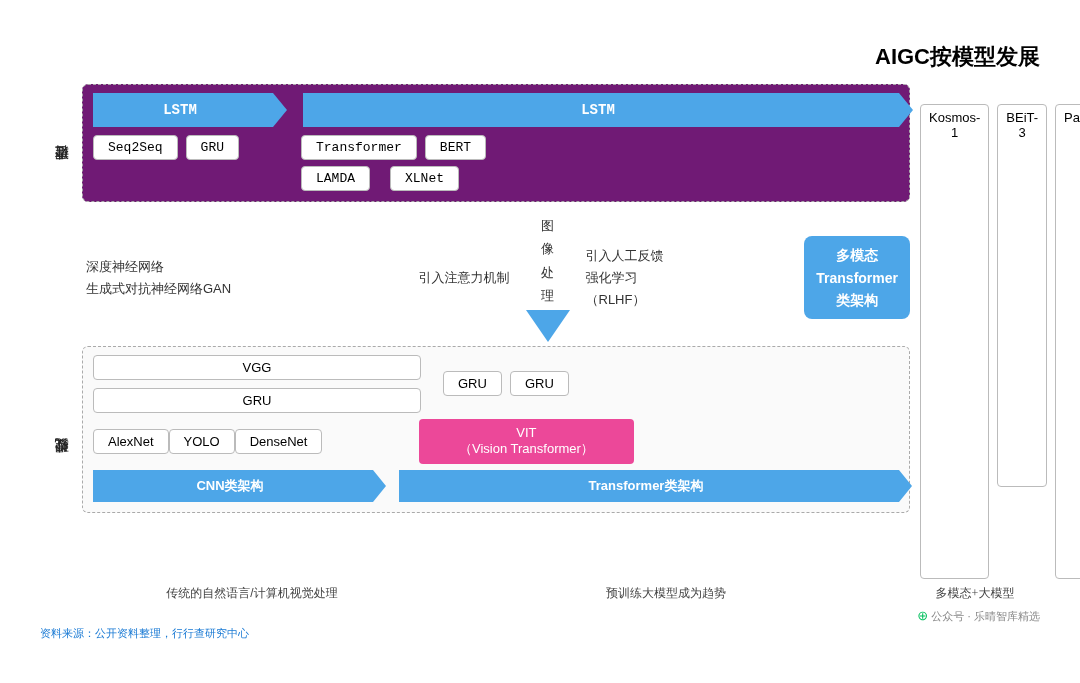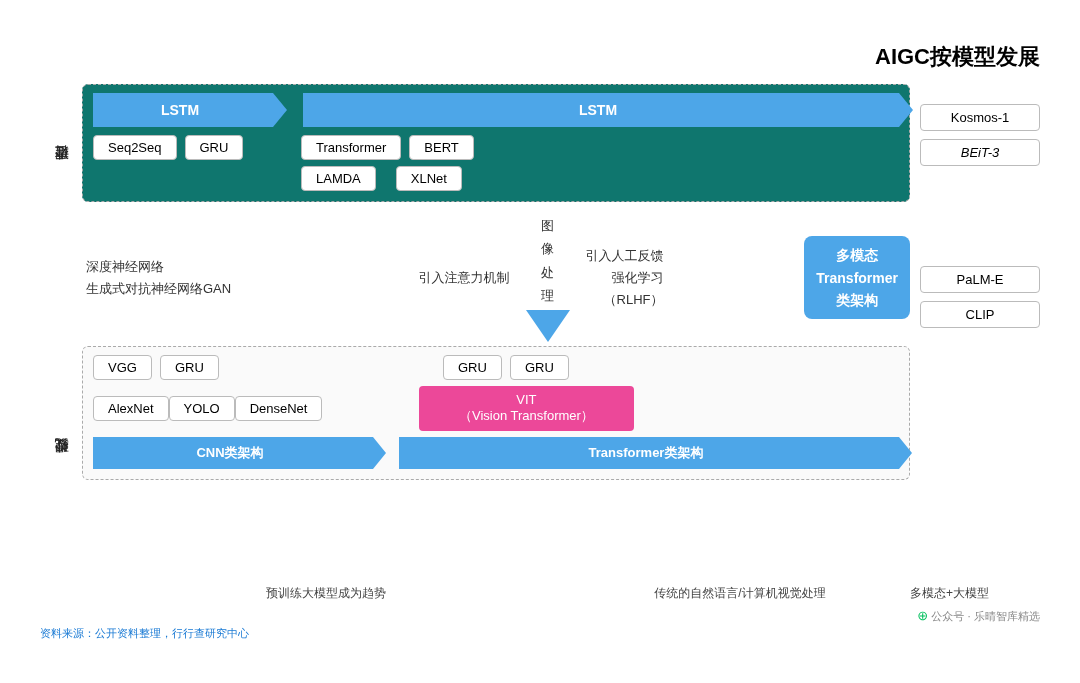--- a/index.html
+++ b/index.html
@@ -56,21 +56,22 @@
       display: flex;
       flex-direction: column;
       gap: 0;
     }
     
     .lang-section {
       border: 1.5px dashed #aaa;
       border-radius: 6px;
       padding: 8px 10px 10px 10px;
       margin-bottom: 8px;
-      background: #0f766e;
+      background: #701a75;
+      font-family: Liberation Mono, monospace;
     }
     .blue-arrow {
       background: #4da6e8;
       color: white;
       font-size: 14px;
       font-weight: bold;
       height: 34px;
       display: flex;
       align-items: center;
       justify-content: center;
@@ -183,21 +184,20 @@
       border-top: 16px solid transparent;
       border-bottom: 16px solid transparent;
       border-left: 13px solid #4da6e8;
       z-index: 2;
     }
     
     .right-col {
       width: 120px;
       flex-shrink: 0;
       display: flex;
-      flex-direction: column;
       gap: 8px;
       margin-left: 10px;
       padding-top: 20px;
     }
     .right-box {
       border: 1px solid #bbb;
       border-radius: 4px;
       background: #fff;
       font-size: 13px;
       padding: 5px 8px;
@@ -283,32 +283,32 @@
           <div class="mid-text">深度神经网络</div>
           <div class="mid-text">生成式对抗神经网络GAN</div>
         </div>
 
         <div style="flex:1; display:flex; flex-direction:row; align-items:center; justify-content:center; gap:16px;">
           <div class="mid-text">引入注意力机制</div>
           <div style="display:flex; flex-direction:column; align-items:center;">
             <div style="font-size:13px; color:#333; text-align:center; line-height:1.8;">图<br>像<br>处<br>理</div>
             <div class="down-arrow-blue"></div>
           </div>
-          <div class="mid-text" style="text-align:right; line-height:1.7;">引入人工反馈<br>强化学习<br>（RLHF）</div>
+          <div class="mid-text" style="text-align:left; line-height:1.7;">引入人工反馈<br>强化学习<br>（RLHF）</div>
         </div>
 
         <div style="width:110px; flex-shrink:0; display:flex; align-items:center; justify-content:flex-end;">
           <div class="multi-modal-box">多模态<br>Transformer<br>类架构</div>
         </div>
       </div>
 
       <div class="vis-section">
 
         <div style="display:flex; flex-direction:row; gap:8px; margin-bottom:6px; align-items:center;">
-          <div style="display:flex; flex-direction:row; gap:8px; width:328px; flex-shrink:0;">
+          <div style="display:flex; flex-direction:column; gap:8px; width:328px; flex-shrink:0;">
             <div class="model-box">VGG</div>
             <div class="model-box">GRU</div>
           </div>
           <div style="display:flex; flex-direction:row; gap:8px; flex:1; padding-left:14px;">
             <div class="model-box">GRU</div>
             <div class="model-box">GRU</div>
           </div>
         </div>
 
         <div style="display:flex; flex-direction:row; gap:8px; margin-bottom:6px; align-items:center;">
@@ -330,31 +330,31 @@
           <div class="cnn-arrow" style="flex:1;">
             <span>Transformer类架构</span>
           </div>
         </div>
       </div>
 
     </div>
 
     <div class="right-col">
       <div class="right-box">Kosmos-1</div>
-      <div class="right-box" style="margin-bottom:92px;font-style:italic;">BEiT-3</div>
+      <div class="right-box" style="margin-bottom:92px;">BEiT-3</div>
       <div class="right-box">PaLM-E</div>
       <div class="right-box">CLIP</div>
     </div>
 
   </div>
 
   <div class="bottom-labels" style="margin-top:6px; padding-left:42px;">
+    <div class="bottom-label" style="width:340px;">传统的自然语言/计算机视觉处理</div>
     <div class="bottom-label" style="flex:1; text-align:center;">预训练大模型成为趋势</div>
-    <div class="bottom-label" style="width:340px;">传统的自然语言/计算机视觉处理</div>
-    <div class="bottom-label" style="width:130px; text-align:left;">多模态+大模型</div>
+    <div class="bottom-label" style="width:130px; text-align:center;font-family:Liberation Serif, serif;">多模态+大模型</div>
   </div>
 
   <div style="margin-top:6px;">
     <div class="watermark">
       <span style="color:#07c160; font-size:13px;">⊕</span>
       <span>公众号 · 乐晴智库精选</span>
     </div>
     <div class="source-text">资料来源：公开资料整理，行行查研究中心</div>
   </div>
 

